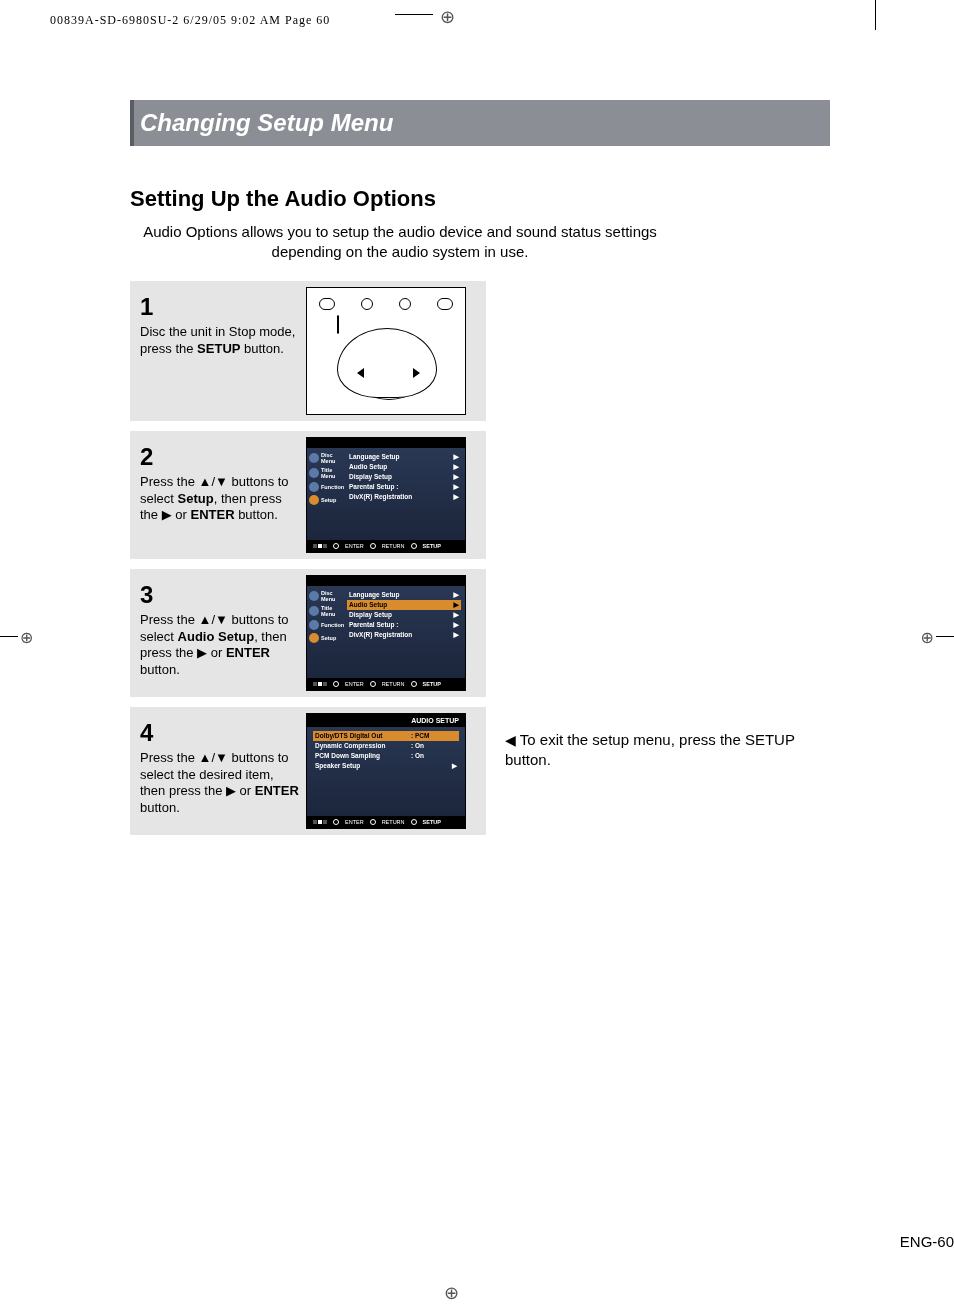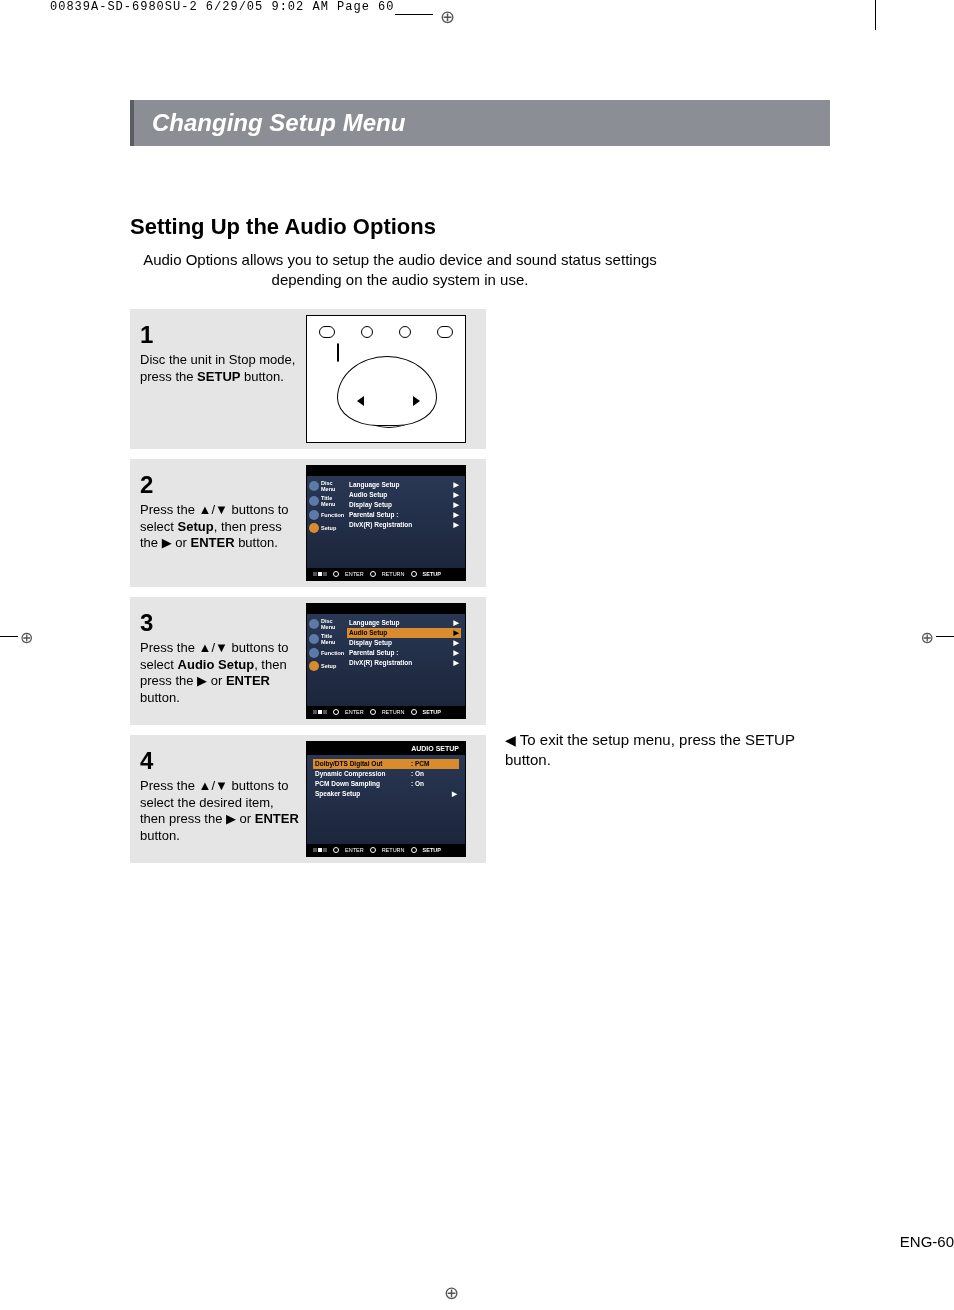--- a/index.html
+++ b/index.html
@@ -6,23 +6,23 @@
   body {
     width: 954px;
     height: 1310px;
     background: #fff;
     font-family: Arial, Helvetica, sans-serif;
     color: #000;
     position: relative;
   }
   .crop-header {
     position: absolute;
-    top: 0;
+    top: 13px;
     left: 50px;
-    font-family: Liberation Mono, monospace;
+    font-family: Liberation Serif, serif;
     font-size: 12px;
     letter-spacing: 1px;
     color: #000;
   }
   .crop-line-top { position:absolute; top:14px; left:395px; width:38px; height:1px; background:#000; }
   .crop-plus { position:absolute; top:6px; left:440px; font-size:18px; color:#555; }
   .crop-vert { position:absolute; top:0; left:875px; width:1px; height:30px; background:#000; }
   .crop-left { position:absolute; top:636px; left:0; width:18px; height:1px; background:#000; }
   .crop-left-plus { position:absolute; top:628px; left:20px; font-size:16px; color:#555; }
   .crop-right { position:absolute; top:636px; right:0; width:18px; height:1px; background:#000; }
@@ -33,30 +33,30 @@
     top: 100px;
     left: 130px;
     width: 700px;
   }
   .title-bar {
     background: #8b8e94;
     border-left: 4px solid #5a5d63;
     height: 46px;
     display: flex;
     align-items: center;
-    padding-left: 18px;
+    padding-left: 6px;
   }
   .title-bar span {
     color: #fff;
     font-size: 24px;
     font-weight: bold;
     font-style: italic;
   }
   .section-title {
-    margin-top: 68px;
+    margin-top: 40px;
     font-size: 22px;
     font-weight: bold;
   }
   .section-intro {
     margin-top: 10px;
     font-size: 15px;
     line-height: 1.35;
     max-width: 540px;
     text-align: center;
   }

